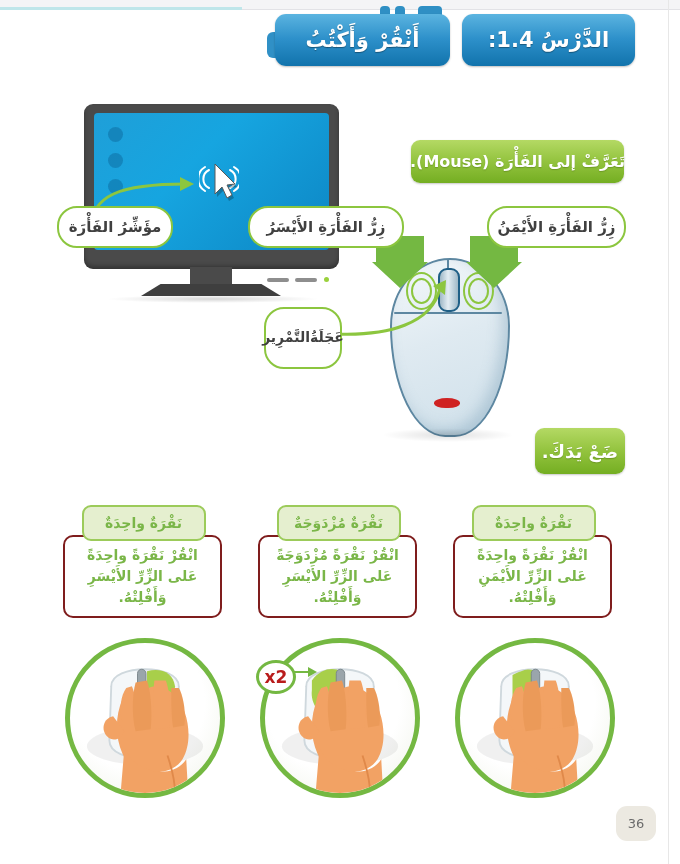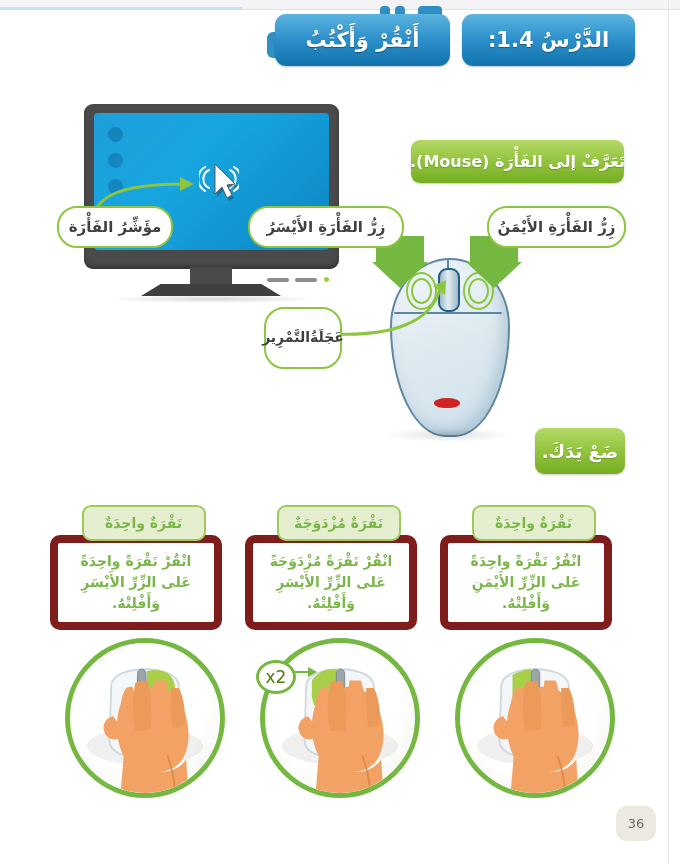--- a/index.html
+++ b/index.html
@@ -188,40 +188,40 @@
   .card{position:absolute;top:505px;width:157px;}
   .card-1{left:65px;} .card-2{left:260px;} .card-3{left:455px;}
   .card-head{
     position:relative;margin:0 auto;width:124px;height:36px;
     background:#e5efcf;border:2px solid #9ccb5a;border-radius:9px;
     color:#7ab648;font-weight:bold;font-size:14px;
     display:flex;align-items:center;justify-content:center;
     white-space:nowrap;box-sizing:border-box;z-index:3;
   }
   .card-body{
-    position:relative;margin-top:-6px;width:172px;min-height:72px;
-    background:#ffffff;border:8px solid #7f1d1d;border-radius:10px;
+    position:relative;margin-top:-6px;width:159px;min-height:72px;
+    background:#ffffff;border:2px solid #7f1d1d;border-radius:10px;
     color:#7ab648;font-weight:bold;font-size:14px;line-height:1.5;
     display:flex;align-items:center;justify-content:center;
     text-align:center;padding:8px 6px;box-sizing:border-box;z-index:2;
   }
 
   
   .hand-fig{position:absolute;top:638px;width:160px;height:160px;}
   .hand-1{left:65px;} .hand-2{left:260px;} .hand-3{left:455px;}
   .hand-circle{
     position:absolute;top:0;left:0;width:160px;height:160px;
     border-radius:50%;border:5px solid #74b842;
     background:radial-gradient(circle at 45% 40%,#ffffff 55%,#eef1e6 100%);
     box-sizing:border-box;overflow:hidden;
   }
   .x2-badge{
     position:absolute;top:22px;left:-4px;width:40px;height:34px;
     border-radius:50%;background:#ffffff;border:3px solid #74b842;
-    color:#4d7c0f;font-weight:normal;font-size:17px;
+    color:#b91c1c;font-weight:bold;font-size:17px;
     display:flex;align-items:center;justify-content:center;
     z-index:9;box-sizing:border-box;
   }
   .x2-arrow{position:absolute;top:26px;left:34px;z-index:9;}
 
   
   .page-num{
     position:absolute;bottom:23px;right:24px;
     width:40px;height:35px;border-radius:11px;
     background:#ece9e1;color:#6b6b6b;font-size:13px;

